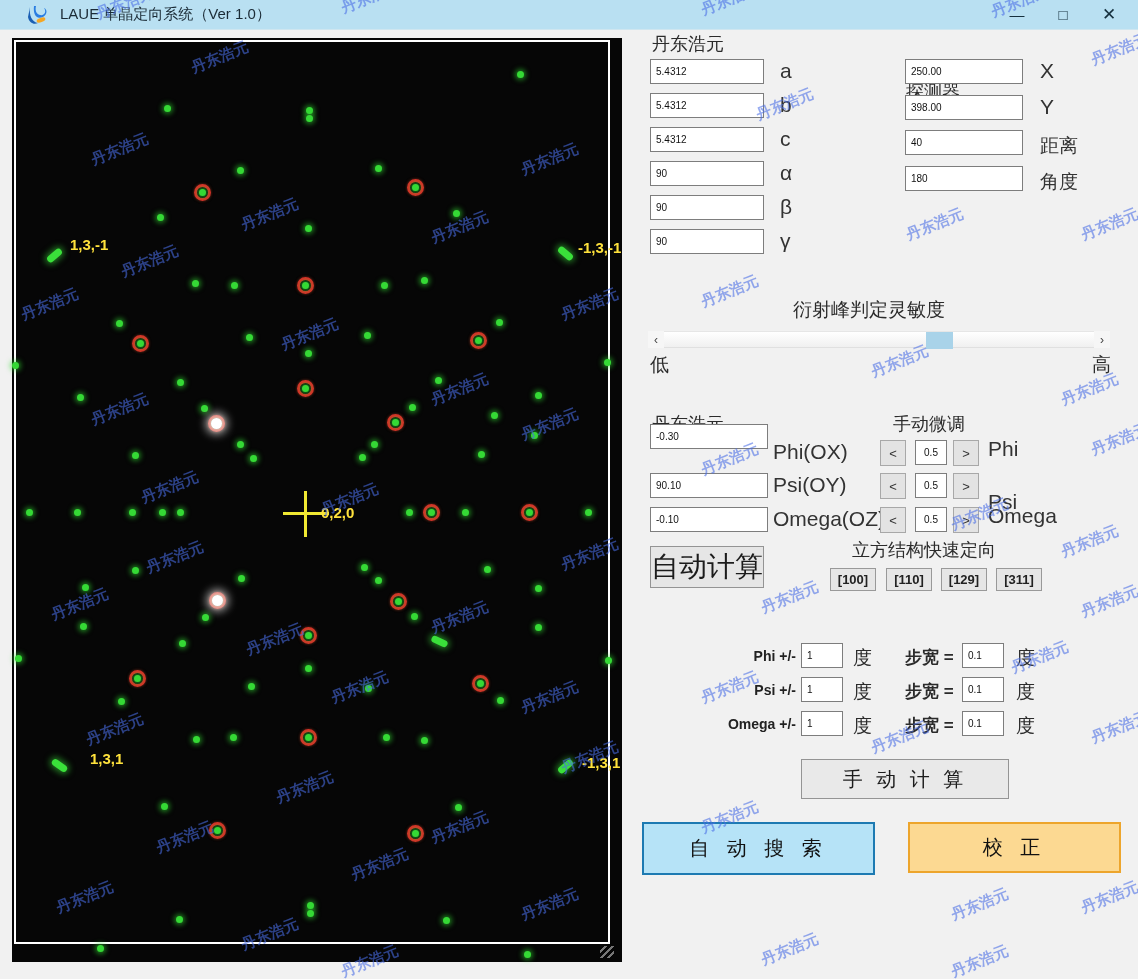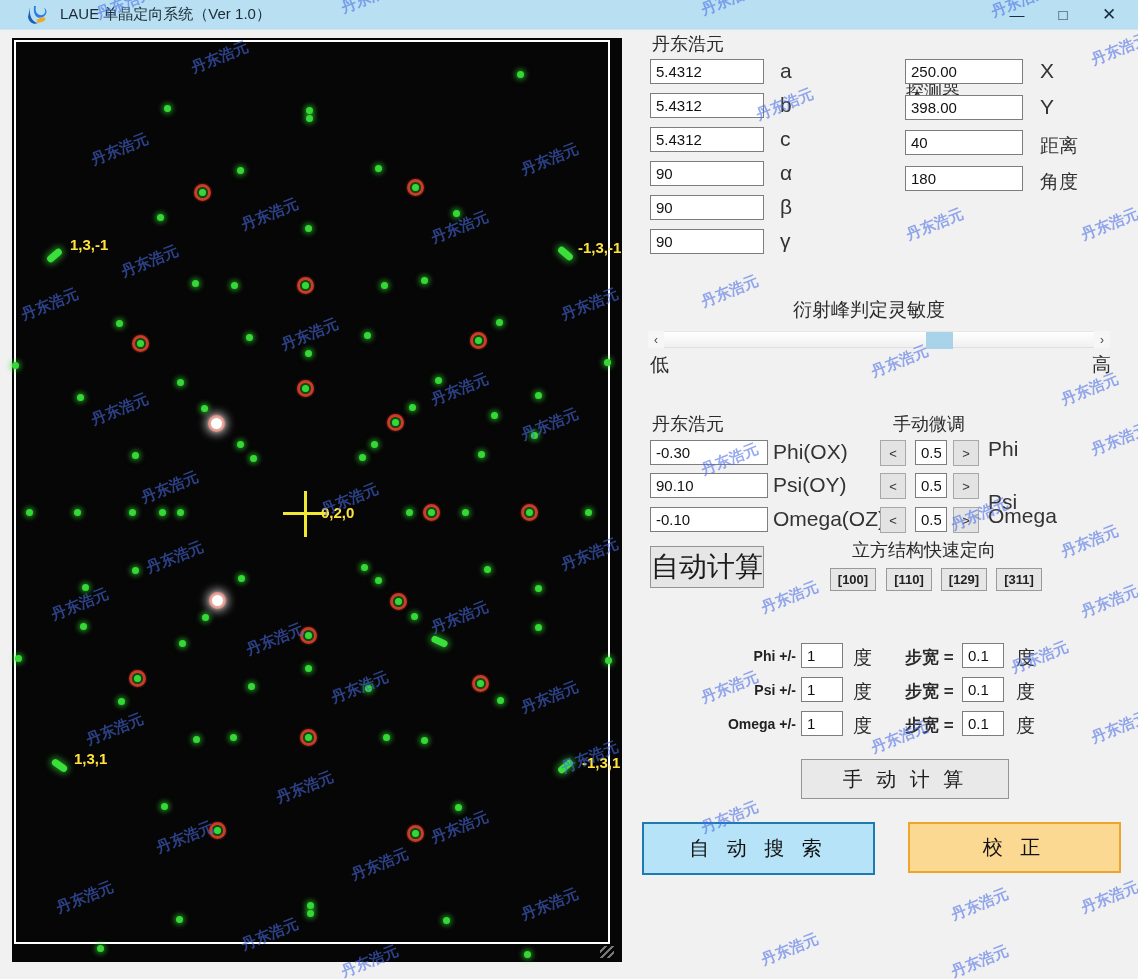--- a/index.html
+++ b/index.html
@@ -36,21 +36,21 @@
   .cross-v { position:absolute; width:3px; height:46px; background:#f0e832; }
   .grip { position:absolute; left:588px; top:908px; width:14px; height:12px;
     background:repeating-linear-gradient(135deg, transparent 0 3px, #777 3px 5px); }
   
   .wm-layer { position:absolute; inset:0; pointer-events:none; z-index:60; }
   .wm { position:absolute; font-size:15px; color:rgba(72,108,230,0.58);
     transform:rotate(-22deg); white-space:nowrap; font-weight:bold; }
   
   .sec-title { position:absolute; font-size:18px; color:#2b2b2b; }
   .tinput { position:absolute; height:25px; border:1px solid #7d7d7d; background:#fff;
-    font-size:15px; padding:0 5px; font-family:"Liberation Sans",sans-serif; color:#111; }
+    font-size:10px; padding:0 5px; font-family:"Liberation Sans",sans-serif; color:#111; }
   .flabel { position:absolute; font-size:21px; color:#333; }
   .flabel.cn { font-size:19px; }
   
   .slider { position:absolute; left:648px; top:331px; width:462px; height:17px; display:flex; }
   .sl-arrow { width:16px; height:17px; font-size:12px; color:#444; display:flex;
     align-items:center; justify-content:center; background:#f6f6f6; }
   .sl-track { position:relative; flex:1; background:linear-gradient(#ffffff,#f0f0f0);
     border-top:1px solid #e6e6e6; border-bottom:1px solid #e0e0e0; }
   .sl-thumb { position:absolute; top:0; width:27px; height:17px; background:#a9d3e9; }
   .sl-end { position:absolute; font-size:19px; color:#2b2b2b; }
@@ -198,21 +198,21 @@
       <div class="dot" style="left: 400px; top: 792px;"></div>
       <div class="bright" style="left: 199px; top: 380px;"></div>
       <div class="bright" style="left: 200px; top: 557px;"></div>
       <div class="streak" style="left: 34px; top: 214px; transform: rotate(-40deg);"></div>
       <div class="streak" style="left: 545px; top: 212px; transform: rotate(40deg);"></div>
       <div class="streak" style="left: 39px; top: 724px; transform: rotate(35deg);"></div>
       <div class="streak" style="left: 545px; top: 725px; transform: rotate(-40deg);"></div>
       <div class="streak" style="left: 419px; top: 600px; transform: rotate(25deg);"></div>
       <div class="peak-label" style="left: 58px; top: 198px;">1,3,-1</div>
       <div class="peak-label" style="left: 566px; top: 201px;">-1,3,-1</div>
-      <div class="peak-label" style="left: 62px; top: 712px;">1,3,1</div>
+      <div class="peak-label" style="left: 78px; top: 712px;">1,3,1</div>
       <div class="peak-label" style="left: 570px; top: 716px;">-1,3,1</div>
       <div class="cross-h" style="left: 271px; top: 474px;"></div>
       <div class="cross-v" style="left: 292px; top: 453px;"></div>
       <div class="peak-label" style="left: 309px; top: 466px;">0,2,0</div>
     </div>
   <div class="grip"></div>
 </div>
 
 <div class="sec-title" style="left:652px; top:32px;">丹东浩元</div>
 <input class="tinput" style="left: 650px; top: 59px; width: 114px;" value="5.4312">
@@ -243,21 +243,21 @@
   <div class="sl-arrow">‹</div>
   <div class="sl-track">
     <div class="sl-thumb" id="sl-thumb" style="left: 61%;"></div>
   </div>
   <div class="sl-arrow">›</div>
 </div>
 <div class="sl-end" style="left:650px; top:352px;">低</div>
 <div class="sl-end" style="left:1092px; top:352px;">高</div>
 
 <div class="sec-title" style="left:652px; top:412px;">丹东浩元</div>
-<input class="tinput" style="left: 650px; top: 440px; width: 118px;" value="-0.30">
+<input class="tinput" style="left: 650px; top: 424px; width: 118px;" value="-0.30">
 <input class="tinput" style="left: 650px; top: 473px; width: 118px;" value="90.10">
 <input class="tinput" style="left: 650px; top: 507px; width: 118px;" value="-0.10">
 <div class="flabel" style="left:773px; top:440px;">Phi(OX)</div>
 <div class="flabel" style="left:773px; top:473px;">Psi(OY)</div>
 <div class="flabel" style="left:773px; top:507px;">Omega(OZ)</div>
 
 <div class="sec-title" style="left:893px; top:412px;">手动微调</div>
 <div class="mini-btn" style="left:880px; top:440px;">&lt;</div>
 <input class="tinput" style="left: 915px; top: 440px; width: 32px; text-align: center;" value="0.5">
 <div class="mini-btn" style="left:953px; top:440px;">&gt;</div>

